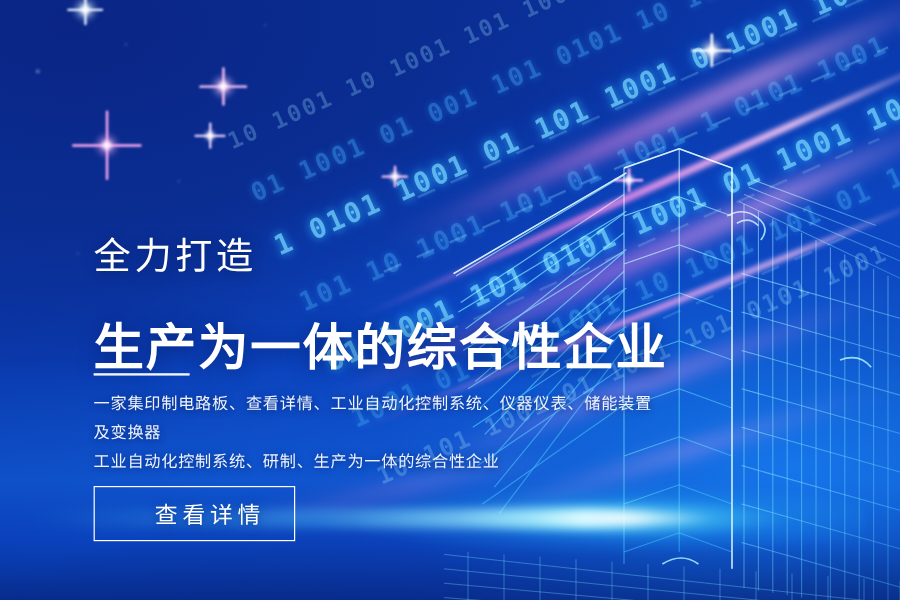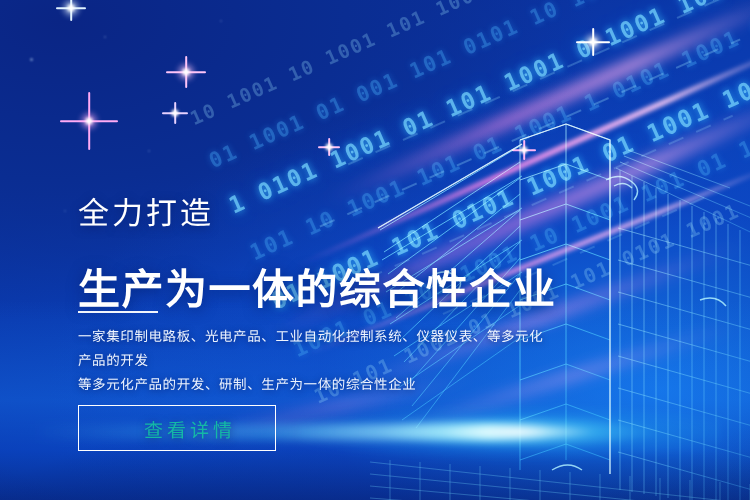--- a/index.html
+++ b/index.html
@@ -189,25 +189,25 @@
     width: 470px;
     font-size: 13.5px;
     line-height: 24px;
     color: #eef4ff;
     letter-spacing: 0.6px;
     text-shadow: 0 1px 6px rgba(0,20,80,0.6);
   }
   .cta {
     position: absolute;
     left: 0; top: 405px;
-    width: 198px; height: 46px;
+    width: 168px; height: 46px;
     box-sizing: border-box;
     border: 1.8px solid #ffffff;
     background: transparent;
-    color: #14b8a6;
+    color: #ffffff;
     font-family: inherit;
     font-size: 19px;
     letter-spacing: 4px;
     text-indent: 4px;
     cursor: pointer;
     display: flex;
     align-items: center;
     justify-content: center;
     text-shadow: 0 1px 8px rgba(0,20,80,0.5);
     padding-left: 28px;
@@ -365,19 +365,19 @@
 
   <div class="content">
 
     <div class="eyebrow">全力打造</div>
 
     <h1 class="headline">生产为一体的综合性企业</h1>
 
     <div class="rule"></div>
 
     <div class="desc">
-      <div>一家集印制电路板、光电产品、工业自动化控制系统、仪器仪表、等多元化产品的开发</div>
-      <div>等多元化产品的开发、研制、生产为一体的综合性企业</div>
+      <div>一家集印制电路板、查看详情、工业自动化控制系统、仪器仪表、储能装置及变换器</div>
+      <div>工业自动化控制系统、研制、生产为一体的综合性企业</div>
     </div>
 
     <button class="cta">查看详情</button>
   </div>
 </div>
 
 </body></html>

